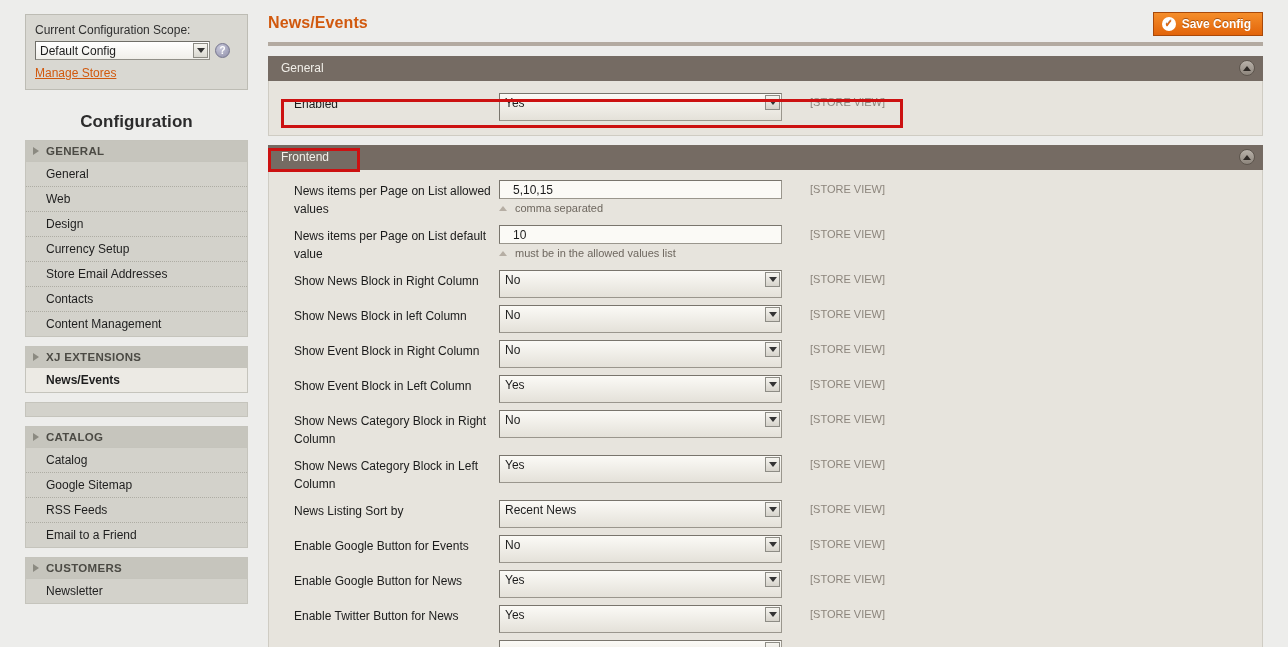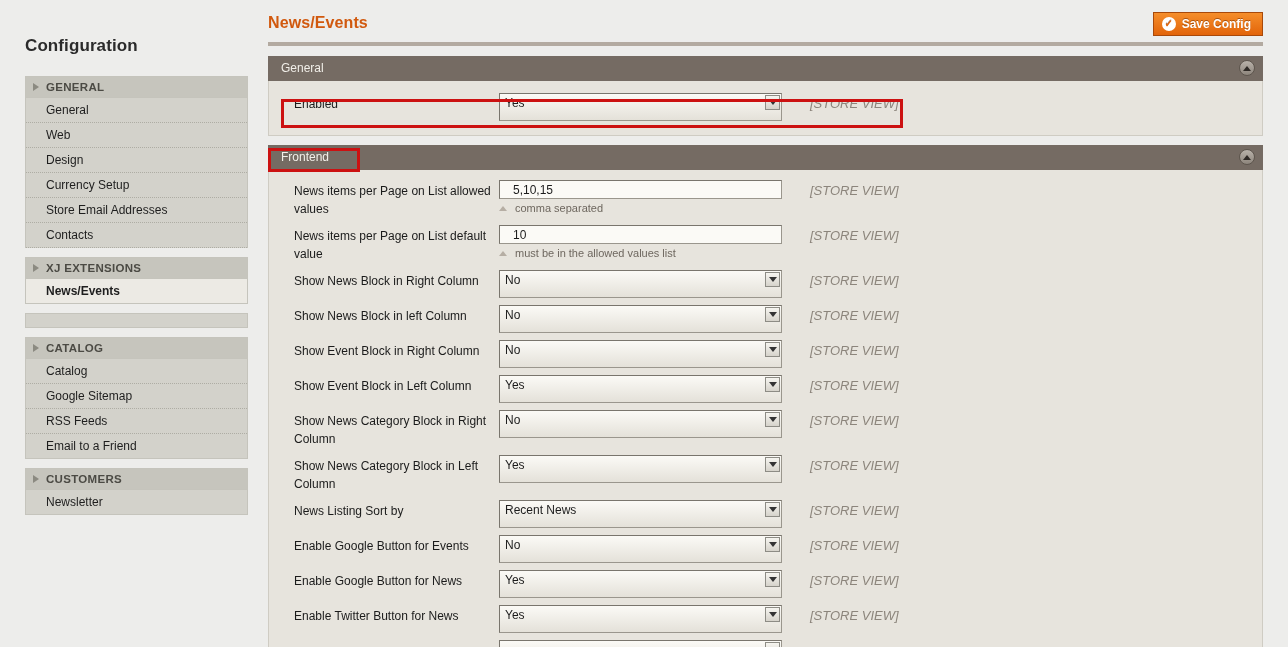--- a/index.html
+++ b/index.html
@@ -57,23 +57,24 @@
     display: flex; align-items: center; justify-content: center;
     line-height: 1;
   }
   .manage-stores {
     display: inline-block; margin-top: 6px;
     color: #d1590e; font-size: 12px; text-decoration: underline;
     cursor: pointer;
   }
 
   .config-title {
-    margin-top: 22px; margin-bottom: 20px;
+    margin-top: 22px; margin-bottom: 8px;
     font-size: 17px; font-weight: bold; color: #2b2b2b;
     letter-spacing: .1px;
+    text-align: center;
   }
 
   .nav-group { border: 1px solid #c5c4bc; border-bottom: none; margin-bottom: 9px; background: #d3d2cb;}
   .nav-group:last-child { margin-bottom: 0; }
   .nav-head {
     display: flex; align-items: center; gap: 7px;
     height: 21px; padding-left: 7px;
     background: #c6c5bd;
     border-bottom: 1px solid #c5c4bc;
     font-size: 11.5px; font-weight: bold; color: #4b4a44;
@@ -171,23 +172,22 @@
     margin-bottom: 7px;
   }
   .field-row:last-child { margin-bottom: 0; }
   .field-label {
     width: 205px; padding-top: 2px; padding-right: 8px;
     font-size: 12px; color: #1b1b1b; line-height: 18px;
   }
   .field-control { width: 283px; }
   .scope-note {
     padding-top: 3px; padding-left: 28px;
-    font-size: 13px; color: #8c857c;
+    font-size: 11px; color: #8c857c;
     white-space: nowrap;
-    font-style: italic;
   }
 
   .sel {
     position: relative;
     width: 283px; height: 28px;
     background: linear-gradient(#fbfaf6, #e4e1d9);
     border: 1px solid #9a968d;
     border-top-color: #79756d;
     border-left-color: #79756d;
     font-size: 12px; color: #1c1c1c;
@@ -235,35 +235,49 @@
   #annot-enabled { left: 281px; top: 99px; width: 622px; height: 29px; }
   #annot-frontend { left: 268px; top: 148px; width: 92px; height: 24px; }
 </style>
 </head>
 <body>
 
 <div class="page">
 
   <div class="sidebar">
 
+    <div class="scope-box">
+      <div class="scope-label">Current Configuration Scope:</div>
+      <div class="scope-row">
+        <div class="scope-select">
+          <span>Default Config</span>
+          <span class="arrow-btn">
+              <span class="tri-down"></span>
+            </span>
+        </div>
+        <div class="help-icon">?</div>
+      </div>
+      <div class="manage-stores">Manage Stores</div>
+    </div>
 
     <div class="config-title">Configuration</div>
 
     <div id="nav-container">
         <div class="nav-group">
           <div class="nav-head">
             <span class="tri-right"></span>
             <span>GENERAL</span>
           </div>
           <div class="nav-item">General</div>
           <div class="nav-item">Web</div>
           <div class="nav-item">Design</div>
           <div class="nav-item">Currency Setup</div>
           <div class="nav-item">Store Email Addresses</div>
           <div class="nav-item">Contacts</div>
+          <div class="nav-item last">Content Management</div>
         </div>
         <div class="nav-group">
           <div class="nav-head">
             <span class="tri-right"></span>
             <span>XJ EXTENSIONS</span>
           </div>
           <div class="nav-item active last">News/Events</div>
         </div>
         <div class="nav-group spacer-group"></div>
         <div class="nav-group">

